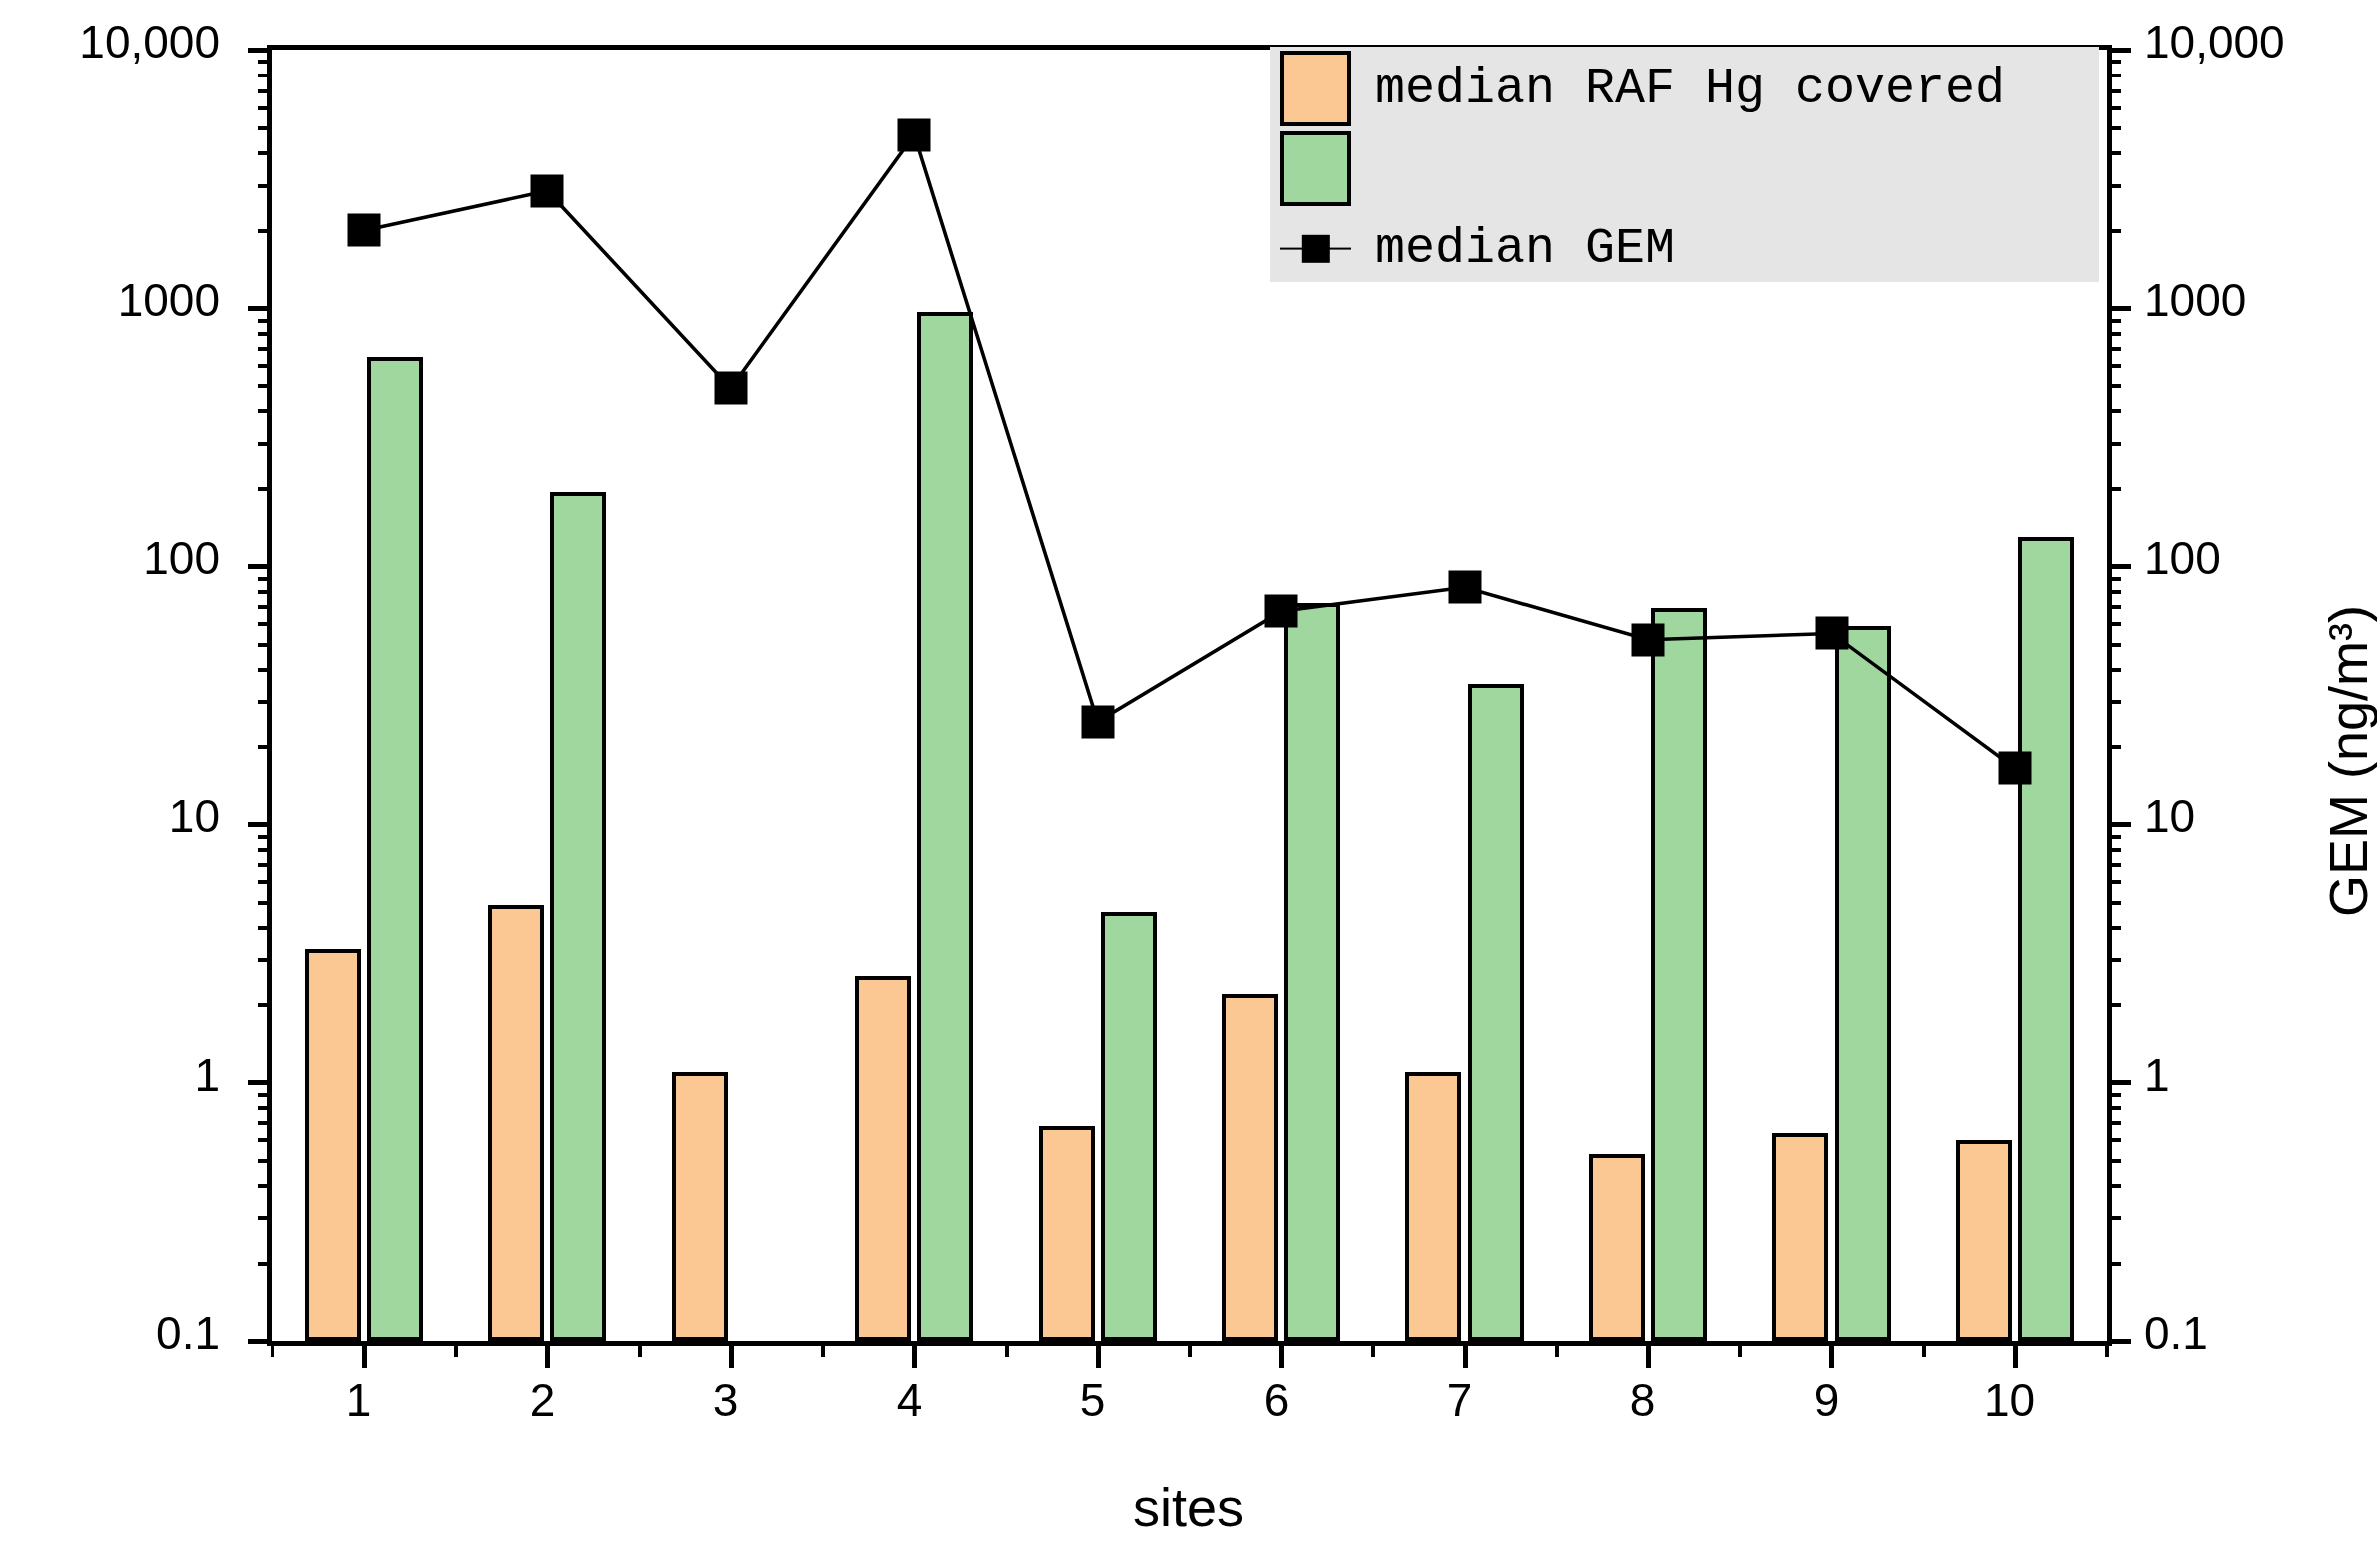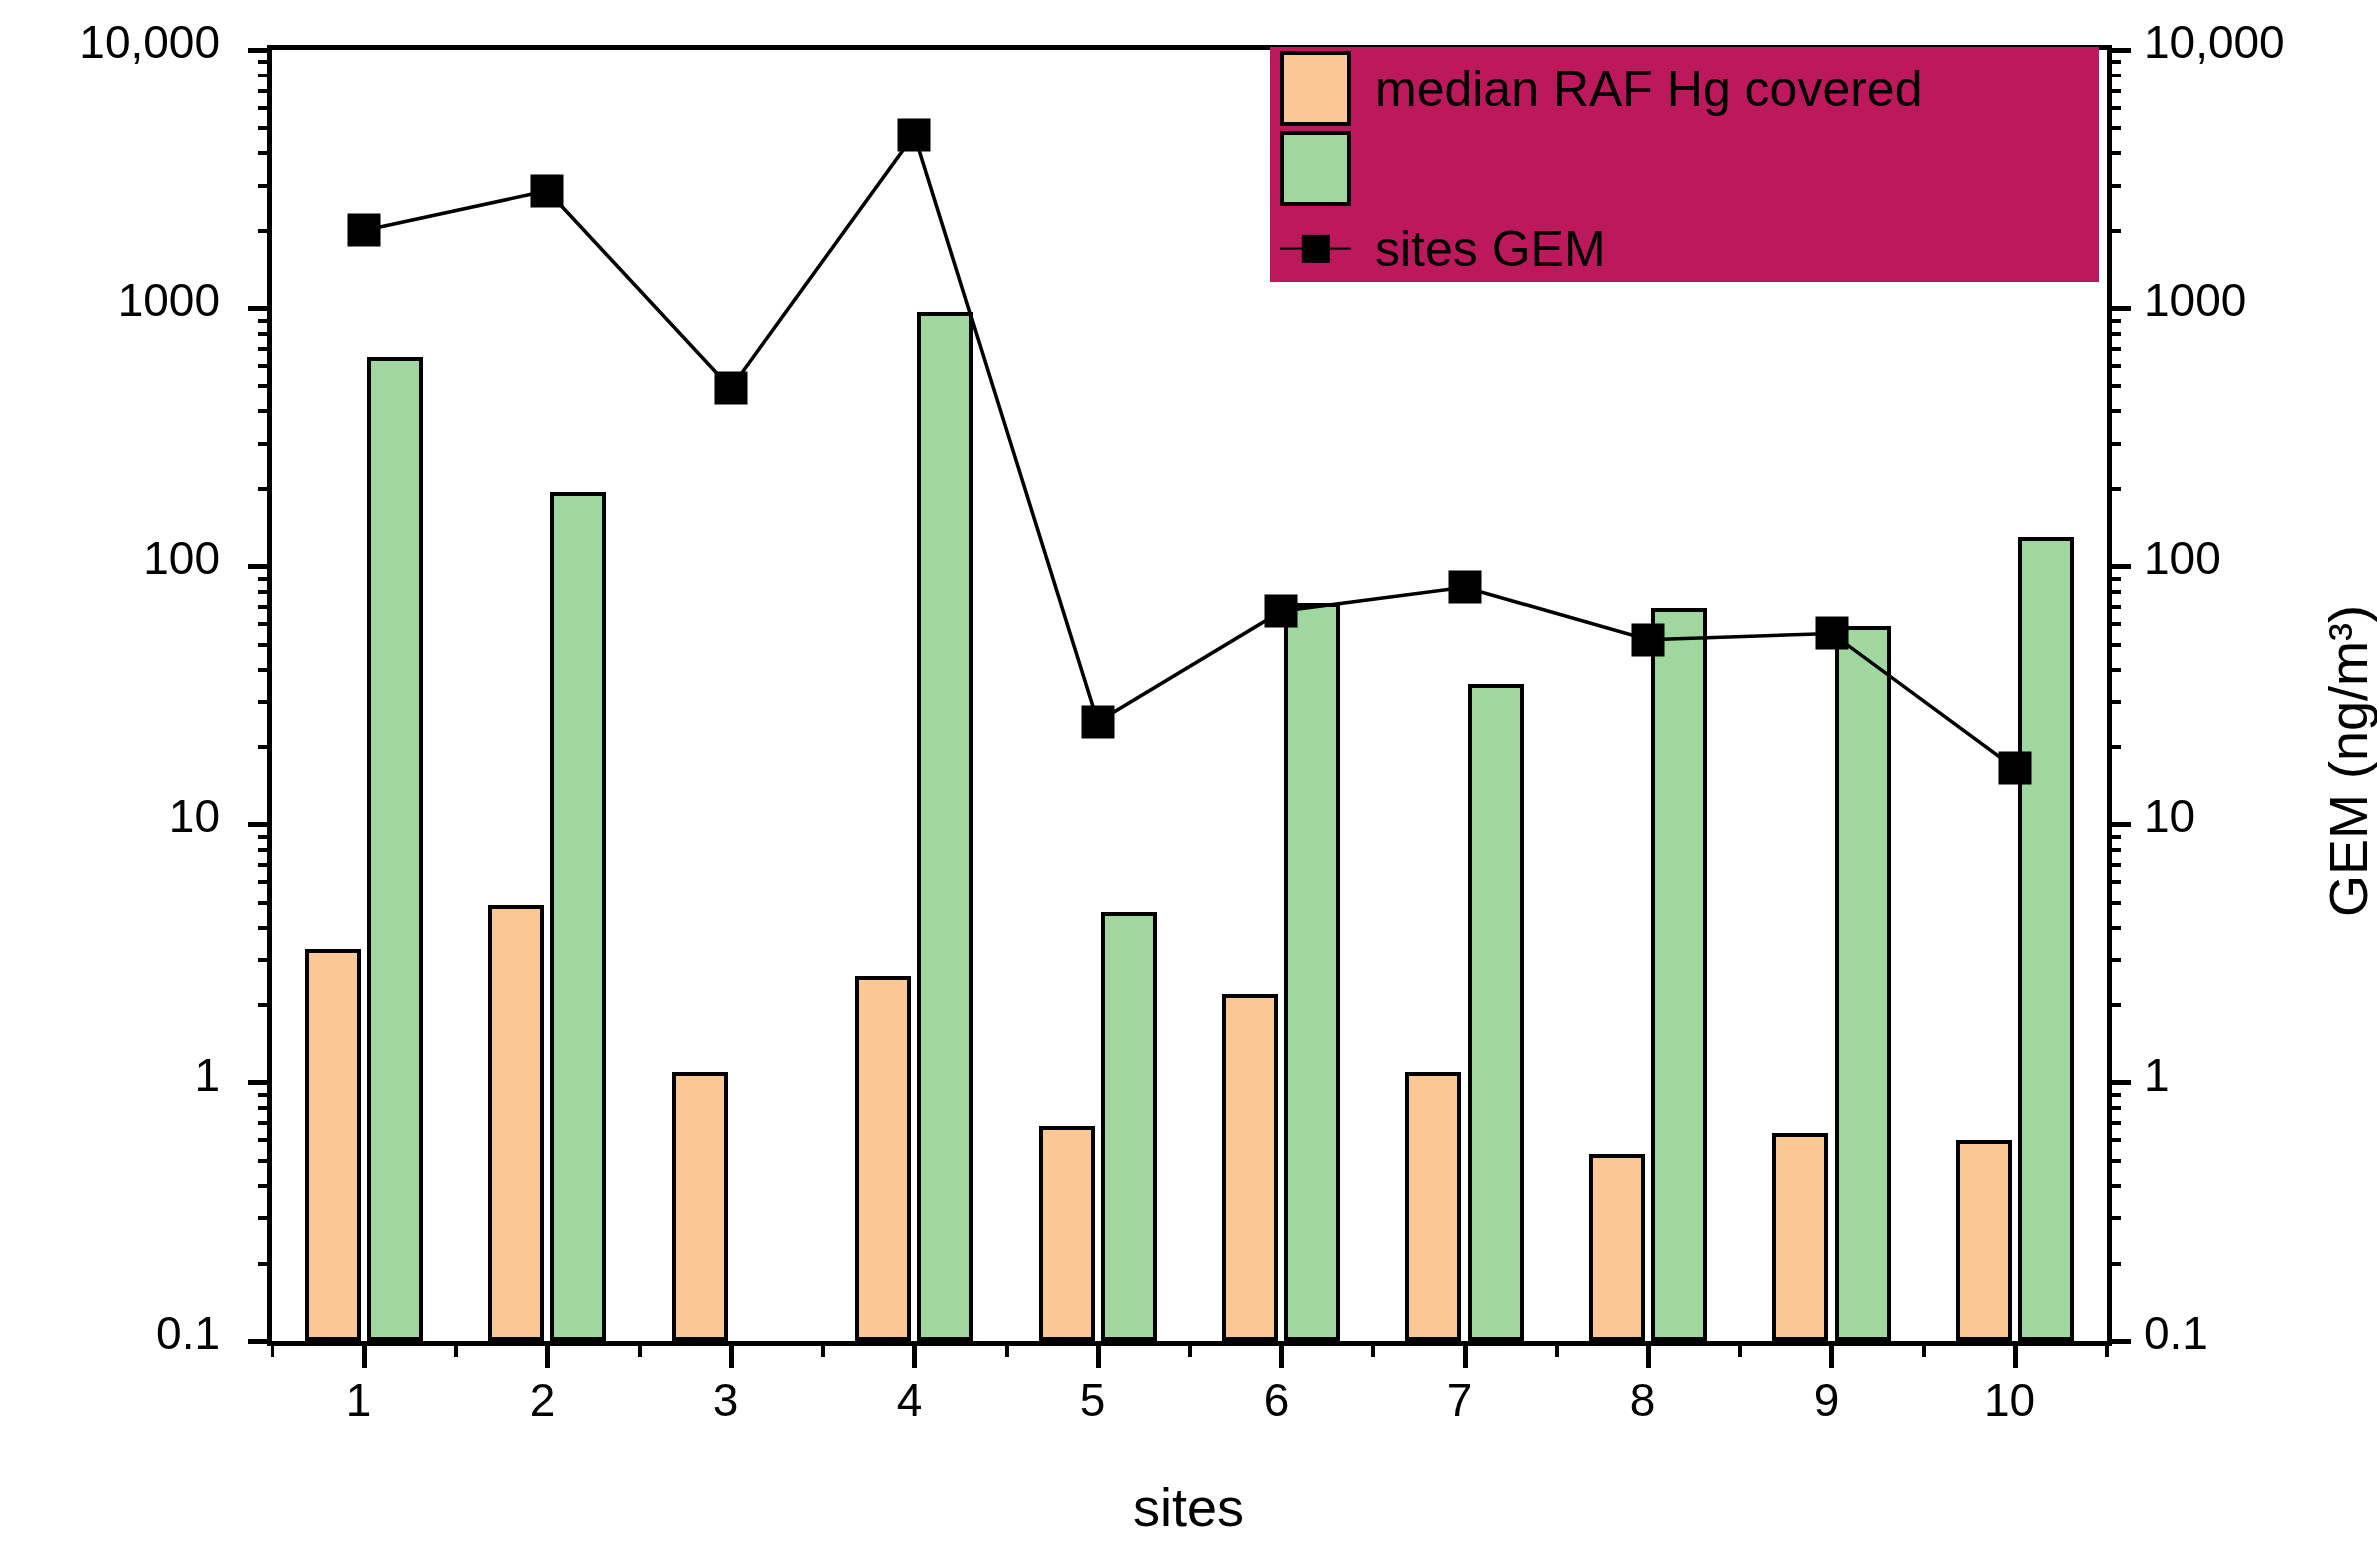--- a/index.html
+++ b/index.html
@@ -38,22 +38,22 @@
   
   .bar{position:absolute;bottom:0;border:4.3px solid #000;box-sizing:border-box;}
   .bar.covered{background:#fbc894;}
   .bar.uncovered{background:#9fd79f;}
 
   
   #gem-svg{position:absolute;left:0;top:0;width:100%;height:100%;overflow:visible;pointer-events:none;}
   .gem-marker{position:absolute;width:33px;height:33px;background:#000;transform:translate(-50%,-50%);}
 
   
-  #legend{position:absolute;left:1270px;top:47px;width:829px;height:235px;background:#be185d;
-          border:0;padding:0;box-sizing:border-box;}
+  #legend{position:absolute;left:1270px;top:47px;width:829px;height:235px;background:#e5e5e5;
+          border:0;padding:0;box-sizing:border-box;font-family:Liberation Mono, monospace;}
   .leg-row{position:absolute;left:10px;display:flex;align-items:center;}
   .leg-swatch{width:71px;height:75px;border:4.3px solid #000;box-sizing:border-box;margin-right:24px;}
   .leg-swatch.covered{background:#fbc894;}
   .leg-swatch.uncovered{background:#9fd79f;}
   .leg-line{position:relative;width:71px;height:75px;margin-right:24px;}
   .leg-line .ln{position:absolute;left:0;top:50%;width:100%;height:2.8px;background:#000;transform:translateY(-50%);}
   .leg-line .sq{position:absolute;left:50%;top:50%;width:28.4px;height:28.4px;background:#000;transform:translate(-50%,-50%);}
   .leg-text{font-size:50px;color:#000;white-space:nowrap;line-height:1;}
 </style>
 </head>
@@ -264,18 +264,18 @@
       <span class="leg-text">median RAF Hg covered</span>
     </div>
     <div class="leg-row" style="top:84px;">
       <span class="leg-swatch uncovered"></span>
     </div>
     <div class="leg-row" style="top:164px;">
       <span class="leg-line">
         <span class="ln"></span>
           <span class="sq"></span>
       </span>
-      <span class="leg-text">sites GEM</span>
+      <span class="leg-text">median GEM</span>
     </div>
   </div>
 
 </div>
 
 
 </body></html>

